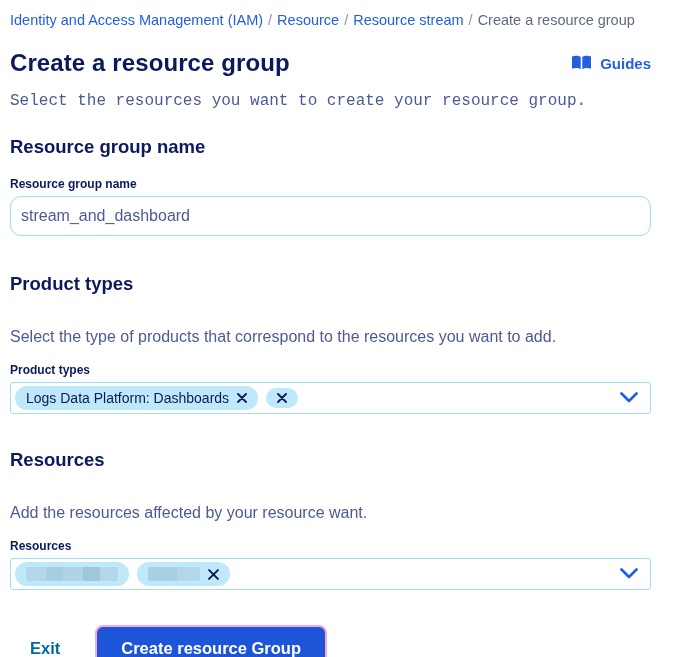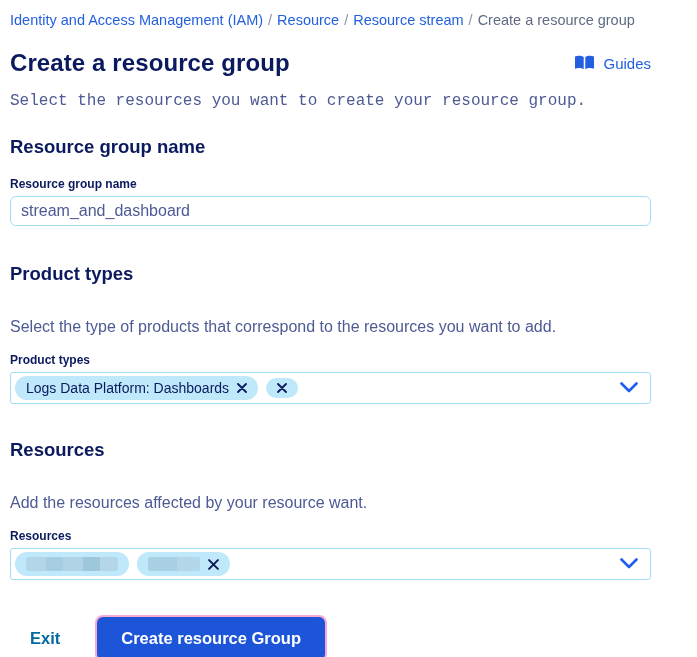--- a/index.html
+++ b/index.html
@@ -50,21 +50,21 @@
     font-weight: 700;
     color: #0b1a5e;
     letter-spacing: 0.1px;
   }
   .guides-link {
     display: flex;
     align-items: center;
     gap: 9px;
     color: #2360df;
     font-size: 15px;
-    font-weight: 400;
+    font-weight: 700;
     text-decoration: none;
     cursor: pointer;
   }
   .guides-link svg { display: block; }
 
   .subtitle {
     font-size: 16px;
     color: #4d5a94;
     margin-bottom: 26px;
     font-family: Liberation Mono, monospace;
@@ -85,23 +85,23 @@
   }
   .field-label {
     font-size: 12px;
     font-weight: 700;
     color: #0b1a5e;
     margin-bottom: 5px;
   }
   .text-input {
     display: block;
     width: 100%;
-    height: 30px;
+    height: 40px;
     border: 1px solid #a3ddf5;
-    border-radius: 6px;
+    border-radius: 11px;
     padding: 0 10px;
     font-family: "Liberation Sans", sans-serif;
     font-size: 16px;
     color: #4d5a94;
     outline: none;
     background: #ffffff;
   }
   .spacer-lg { height: 37px; }
   .spacer-md { height: 35px; }
 

